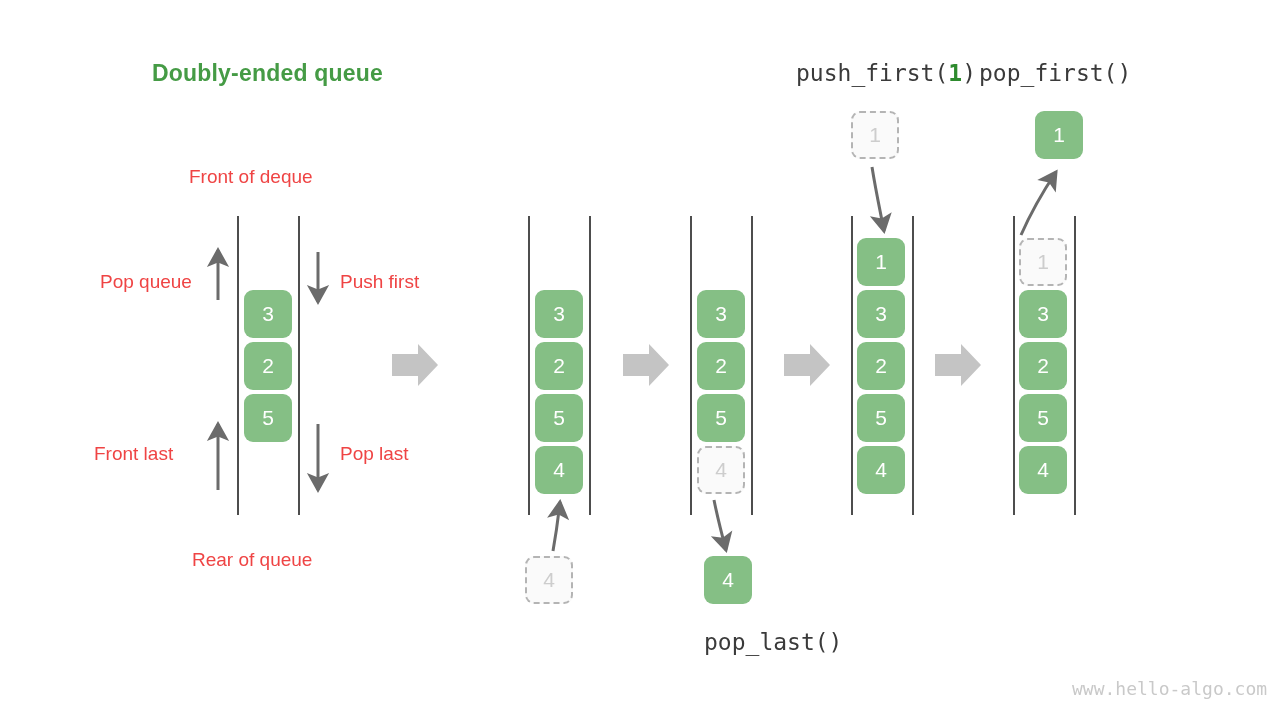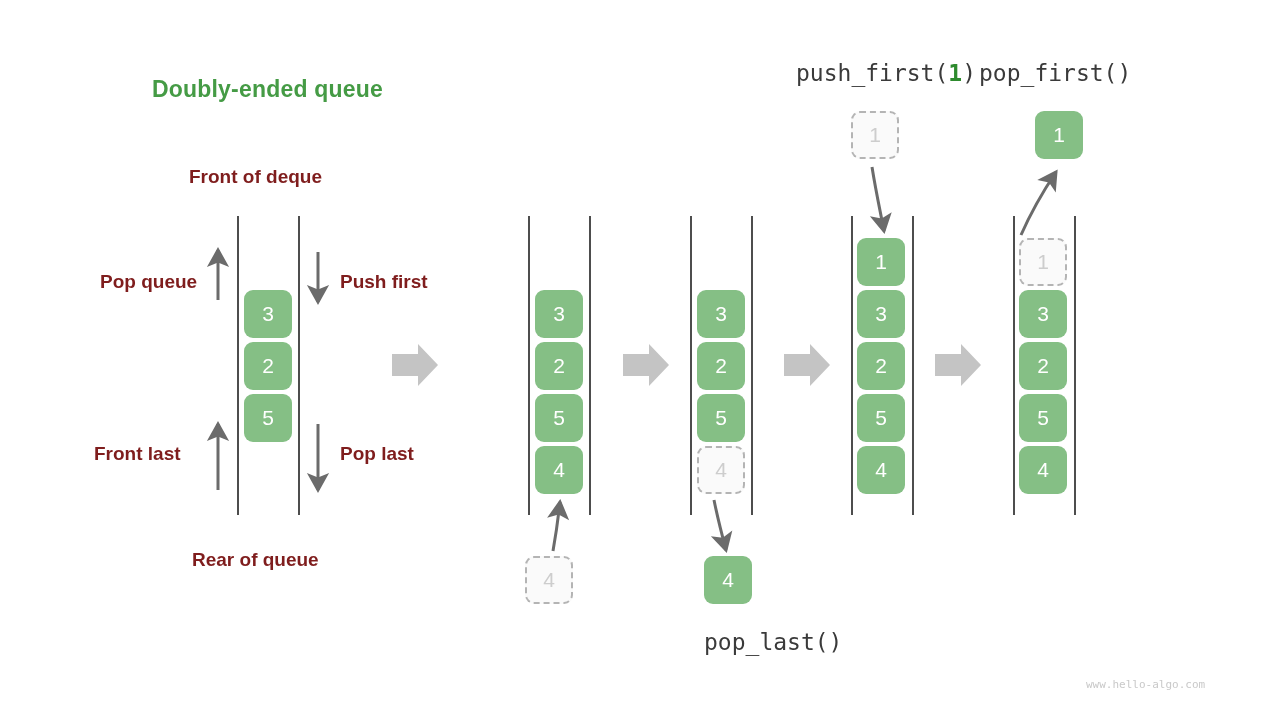--- a/index.html
+++ b/index.html
@@ -21,43 +21,42 @@
     position: absolute;
     color: #459b45;
     font-weight: bold;
     font-size: 23px;
     letter-spacing: .2px;
     white-space: nowrap;
     text-align: center;
   }
   .bold-label {
     position: absolute;
-    color: #7f1d1d;
-    font-weight: bold;
+    color: #ef4444;
+    font-weight: normal;
     font-size: 19px;
     white-space: nowrap;
   }
   .mono-label {
     position: absolute;
     color: #3a3a3a;
     font-family: "DejaVu Sans Mono", "Liberation Mono", monospace;
     font-size: 23px;
     white-space: nowrap;
   }
   .mono-label .arg {
     color: #2e8b2e;
     font-weight: bold;
   }
   .watermark {
     position: absolute;
     color: #c9c9c9;
     font-family: "DejaVu Sans Mono", "Liberation Mono", monospace;
-    font-size: 11px;
-    white-space: nowrap;
-    margin-left: 14px;
+    font-size: 18px;
+    white-space: nowrap;
   }
 
   
   .rail {
     position: absolute;
     width: 2px;
     background: #4d4d4d;
   }
 
   
@@ -91,21 +90,21 @@
     width: 1280px;
     height: 720px;
     pointer-events: none;
   }
 </style>
 </head>
 <body>
 
 <div id="canvas">
 
-  <div class="title-line" style="left:80px; top:60px; width:375px;margin-top:16px;">Doubly-ended queue</div>
+  <div class="title-line" style="left:80px; top:60px; width:375px;">Doubly-ended queue</div>
 
   <div class="bold-label" style="left:189px; top:166px;">Front of deque</div>
   <div class="bold-label" style="left:192px; top:549px;">Rear of queue</div>
 
   <div class="bold-label" style="left:100px; top:271px;">Pop queue</div>
   <div class="bold-label" style="left:340px; top:271px;">Push first</div>
   <div class="bold-label" style="left:94px; top:443px;">Front last</div>
   <div class="bold-label" style="left:340px; top:443px;">Pop last</div>
 
   <div class="mono-label" style="left:796px; top:60px;">

